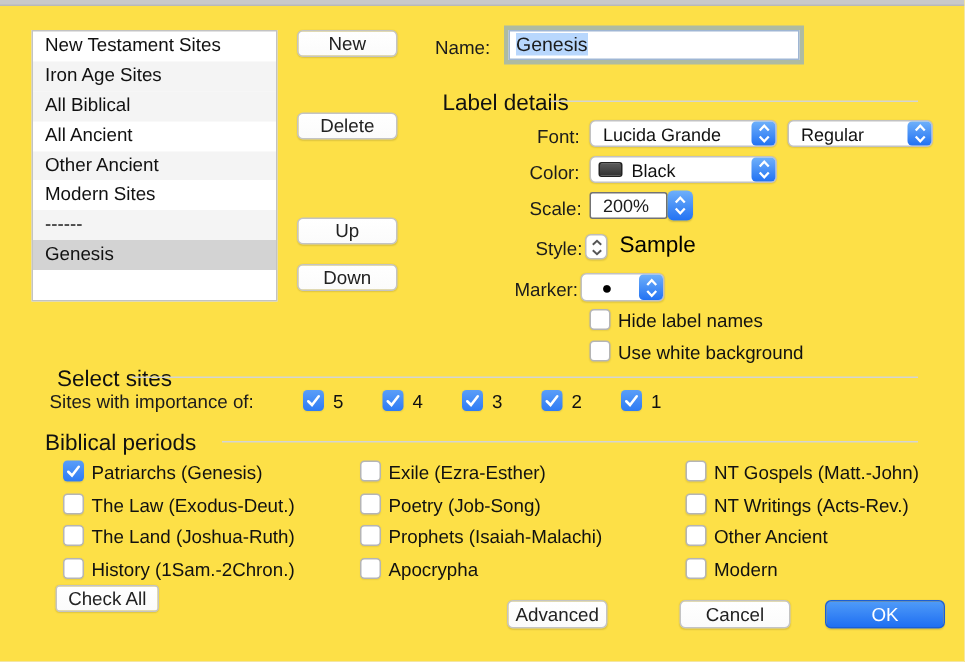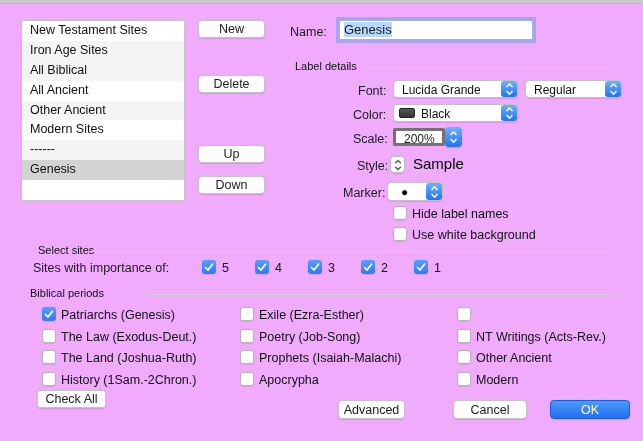--- a/index.html
+++ b/index.html
@@ -1,16 +1,16 @@
 <!DOCTYPE html>
 <html><head>
 <meta charset="utf-8">
 <style>
   html,body{margin:0;padding:0;background:#ececec;font-family:"Liberation Sans",sans-serif;}
-  .dialog{position:relative;width:643px;height:441px;background:#f0abfc;overflow:hidden;
+  .dialog{position:relative;width:643px;height:441px;background:#fde047;overflow:hidden;
           font-family:"Liberation Sans",sans-serif;color:#1c1c1c;}
   .topband{position:absolute;left:0;top:0;width:643px;height:3px;background:#c9c9c9;border-bottom:1px solid #b9b9b9;}
 
   
   .listbox{position:absolute;left:21px;top:20px;width:164px;height:181px;background:#fff;
            border:1px solid #c3c3c3;box-sizing:border-box;}
   .list-row{height:19.9px;line-height:19.9px;font-size:12.5px;padding-left:8px;white-space:nowrap;
             overflow:hidden;color:#111;}
   .list-row.alt{background:#f4f4f4;}
   .list-row.selected{background:#d3d3d3;}
@@ -30,38 +30,38 @@
           background:linear-gradient(#4f9bf8,#1f6ff2);border:1px solid #1a5fd6;}
 
   
   .lbl{position:absolute;font-size:12.5px;color:#1c1c1c;white-space:nowrap;}
   .name-input{position:absolute;left:339px;top:20px;width:194px;height:20px;background:#fff;
               border:1px solid #9fb6d4;box-sizing:border-box;
               box-shadow:0 0 0 3px rgba(109,157,235,0.55);font-size:13px;line-height:18px;padding-left:4px;}
   .name-sel{background:#b8d7fd;}
 
   
-  .group-title{position:absolute;font-size:11px;color:#111;white-space:nowrap;}
+  .group-title{position:absolute;font-size:15px;color:#111;white-space:nowrap;}
   .sep{position:absolute;height:1px;background:#d4d4d4;}
 
   
   .popup{position:absolute;box-sizing:border-box;background:#fff;border:1px solid #c2c2c2;
          border-radius:4px;height:18px;font-size:12px;line-height:16px;color:#111;
          box-shadow:0 0.5px 1px rgba(0,0,0,0.1);}
   .popup .ptext{position:absolute;left:8px;top:1px;white-space:nowrap;}
   .stepper-blue{position:absolute;right:0px;top:0px;bottom:0px;width:16px;border-radius:3px;
                 background:linear-gradient(#6fb0fa,#2272f3);display:flex;align-items:center;justify-content:center;}
   .swatch{position:absolute;left:5px;top:3px;width:16px;height:10px;border-radius:2px;
           background:linear-gradient(#5a5a5a,#333);border:1px solid #222;box-sizing:border-box;}
   .popup.with-swatch .ptext{left:27px;}
   .marker-dot{position:absolute;left:13px;top:1px;font-size:12px;color:#000;}
 
   
   .scale-field{position:absolute;left:393px;top:128px;width:52px;height:18px;background:#fff;
-               border:3px solid #737373;box-sizing:border-box;border-radius:2px;font-size:12px;
+               border:1px solid #737373;box-sizing:border-box;border-radius:2px;font-size:12px;
                line-height:16px;padding-left:8px;}
   .scale-stepper{position:absolute;left:445px;top:127px;width:17px;height:20px;border-radius:4px;
                  background:linear-gradient(#6fb0fa,#2272f3);display:flex;align-items:center;justify-content:center;
                  box-shadow:0 0.5px 1px rgba(0,0,0,0.15);}
 
   
   .mini-stepper{position:absolute;left:390px;top:156px;width:15px;height:17px;background:#fff;
                 border:1px solid #bdbdbd;border-radius:4px;box-sizing:border-box;
                 display:flex;align-items:center;justify-content:center;box-shadow:0 0.5px 1px rgba(0,0,0,0.1);}
   .sample-text{position:absolute;left:413px;top:155px;font-size:15px;color:#000;}
@@ -222,20 +222,21 @@
   <span class="cb" style="left:240px;top:307px;"></span>
   <span class="cb-label" style="left:259px;top:308px;">Exile (Ezra-Esther)</span>
   <span class="cb" style="left:240px;top:329px;"></span>
   <span class="cb-label" style="left:259px;top:330px;">Poetry (Job-Song)</span>
   <span class="cb" style="left:240px;top:350px;"></span>
   <span class="cb-label" style="left:259px;top:351px;">Prophets (Isaiah-Malachi)</span>
   <span class="cb" style="left:240px;top:372px;"></span>
   <span class="cb-label" style="left:259px;top:373px;">Apocrypha</span>
 
   <span class="cb" style="left:457px;top:307px;"></span>
+  <span class="cb-label" style="left:476px;top:308px;">NT Gospels (Matt.-John)</span>
   <span class="cb" style="left:457px;top:329px;"></span>
   <span class="cb-label" style="left:476px;top:330px;">NT Writings (Acts-Rev.)</span>
   <span class="cb" style="left:457px;top:350px;"></span>
   <span class="cb-label" style="left:476px;top:351px;">Other Ancient</span>
   <span class="cb" style="left:457px;top:372px;"></span>
   <span class="cb-label" style="left:476px;top:373px;">Modern</span>
 
   <div class="btn btn-checkall">Check All</div>
   <div class="btn btn-advanced">Advanced</div>
   <div class="btn btn-cancel">Cancel</div>

